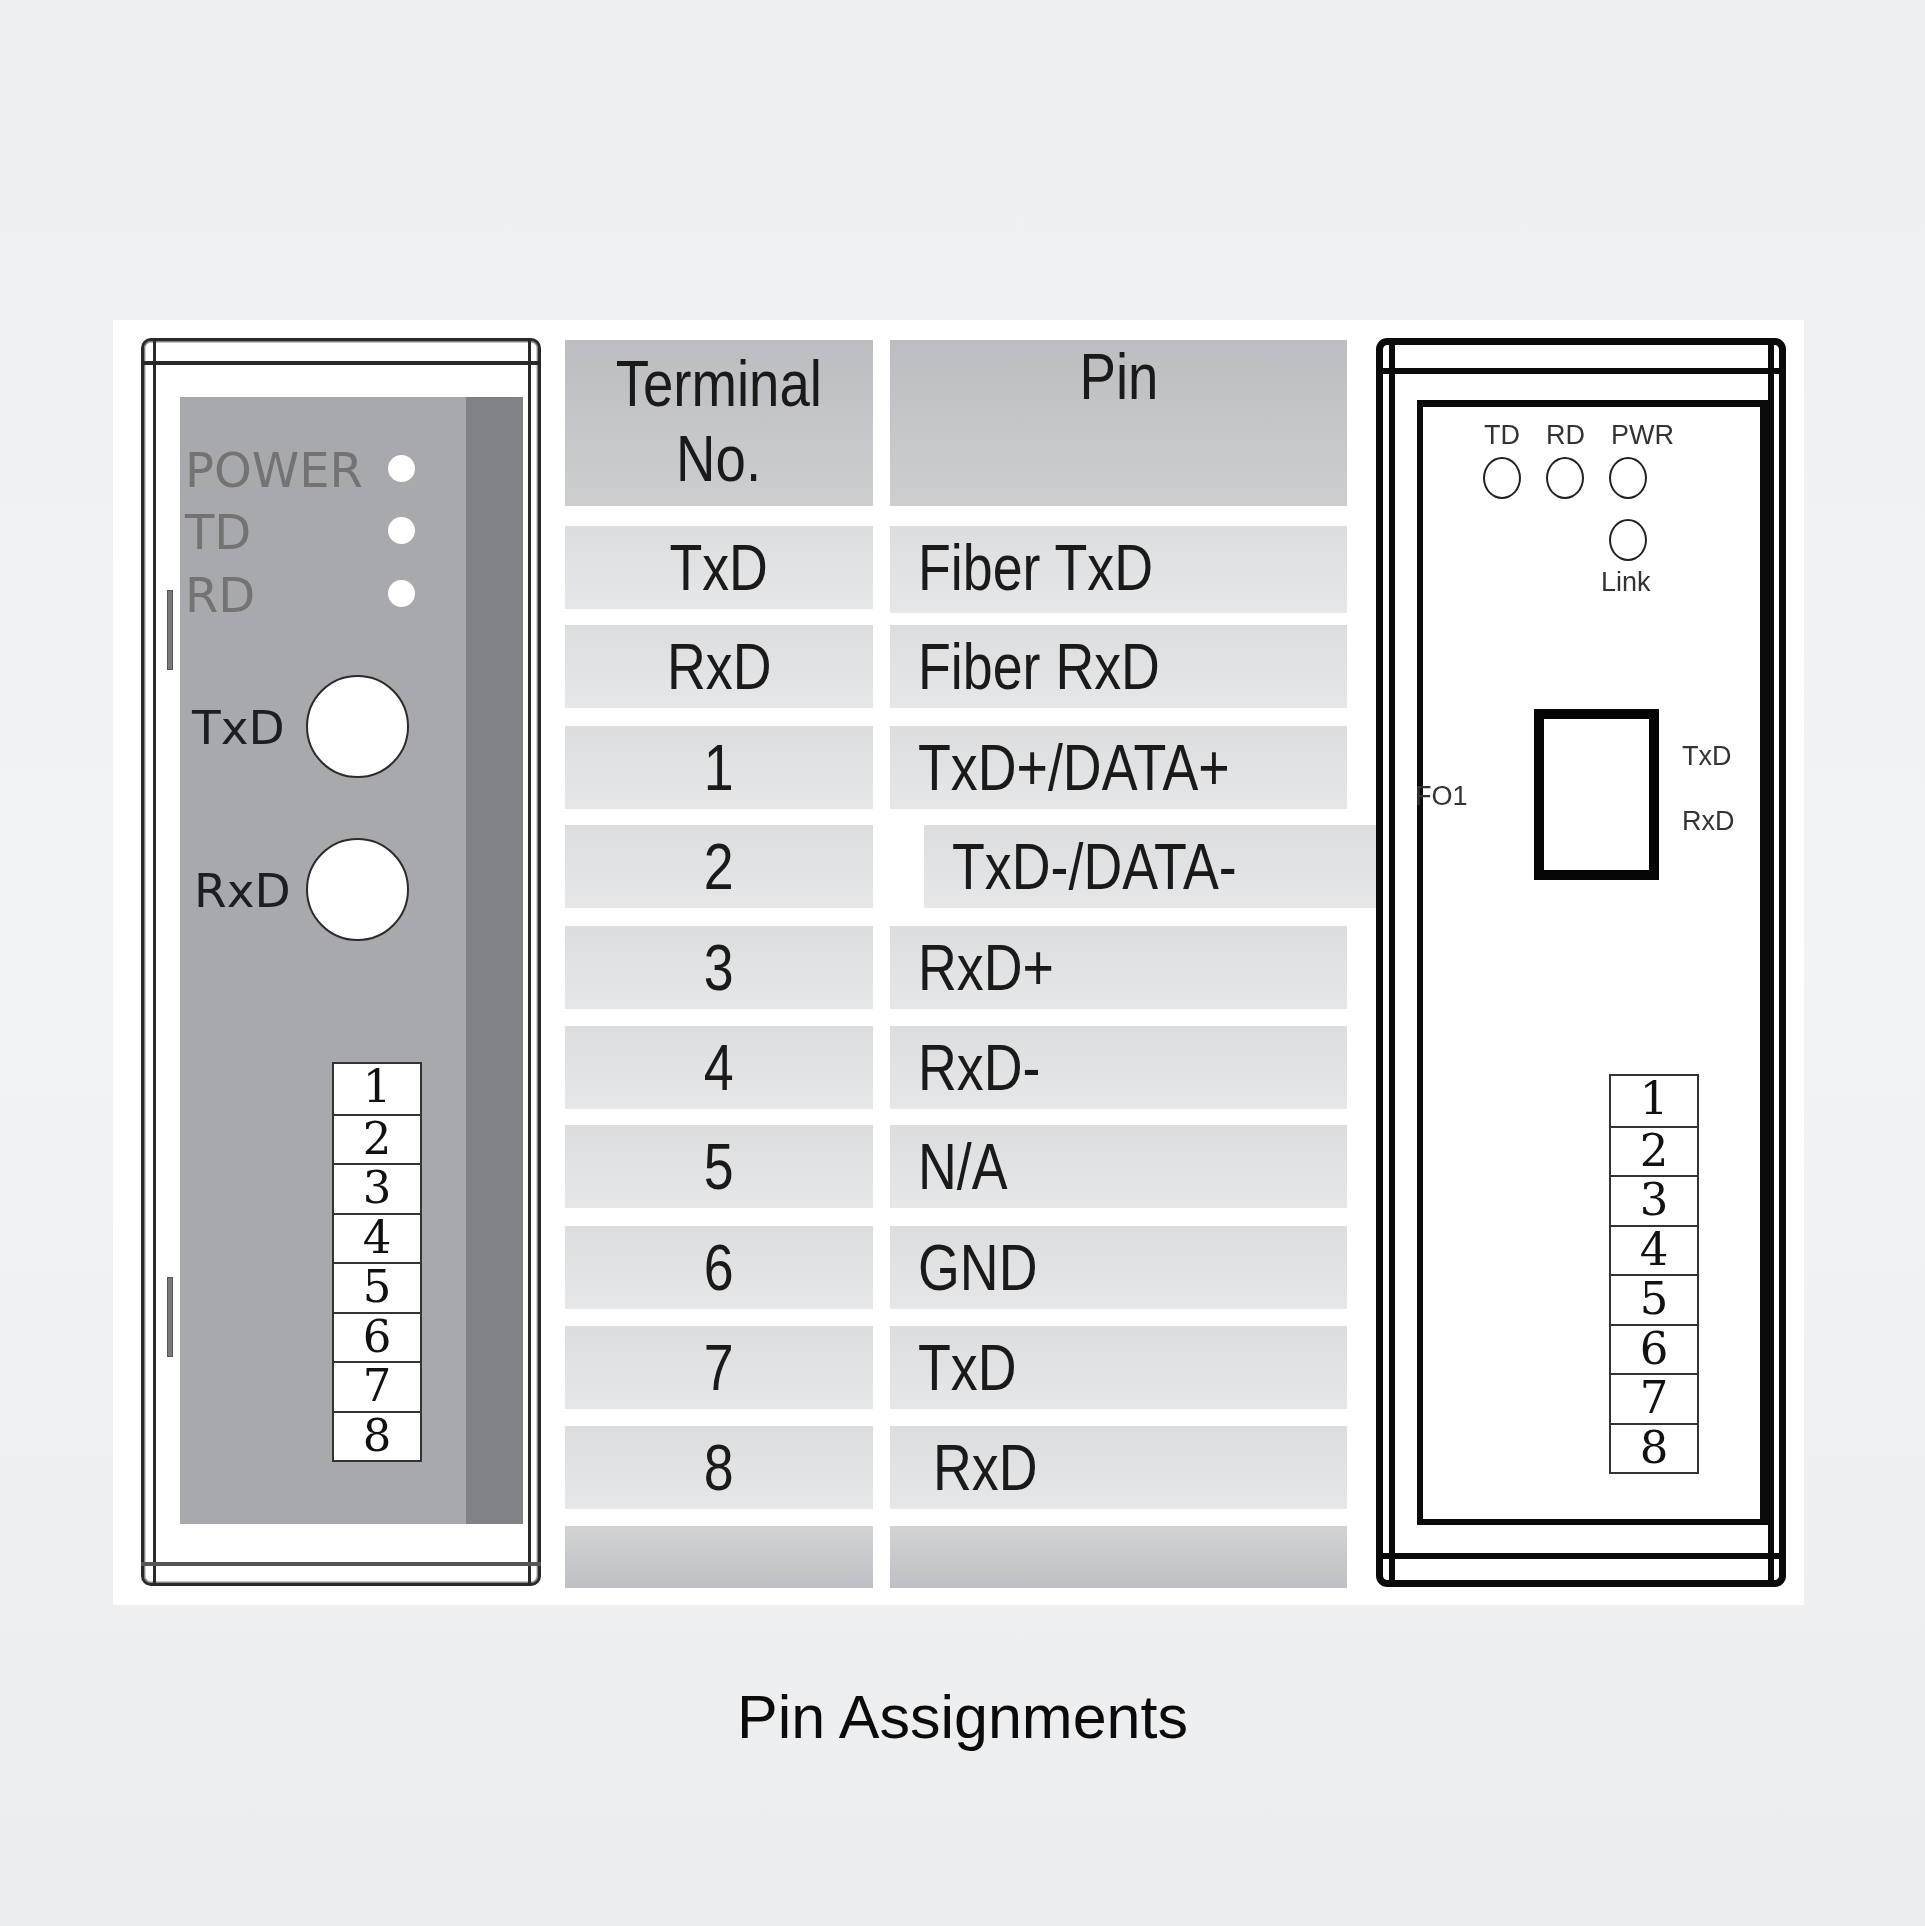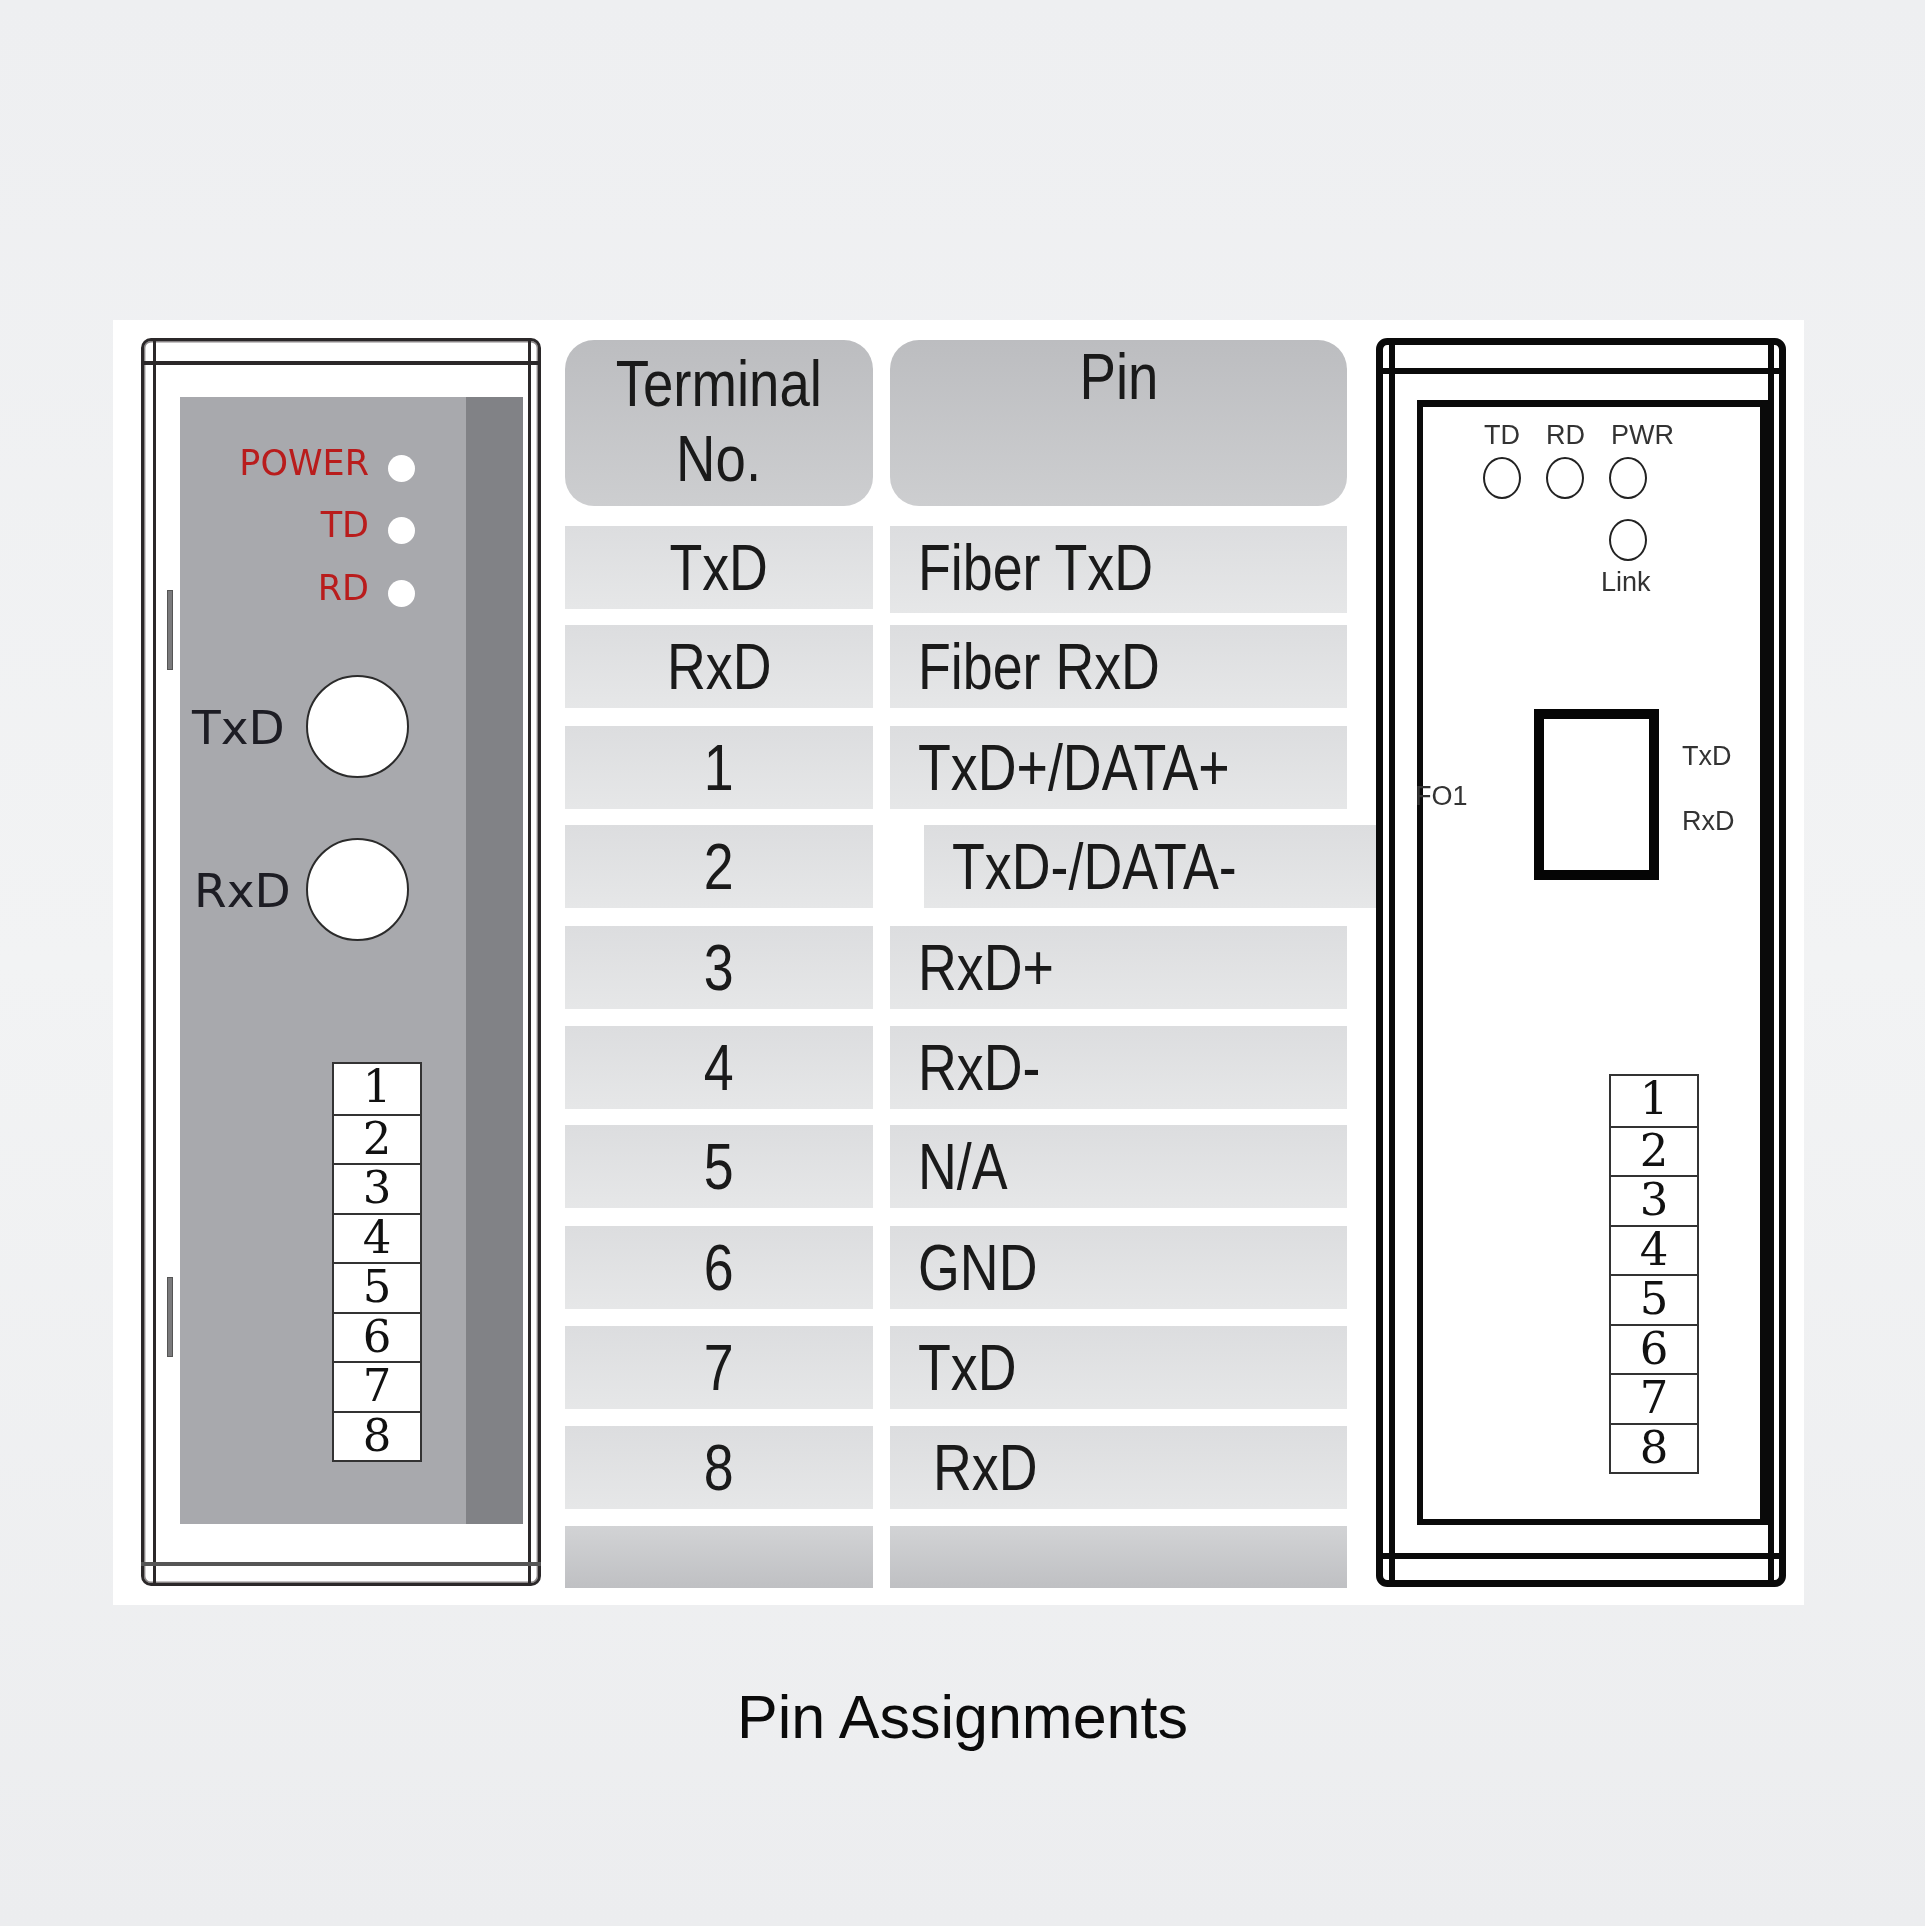--- a/index.html
+++ b/index.html
@@ -12,30 +12,30 @@
   .card { left:113px; top:320px; width:1691px; height:1285px; background:#fff; }
 
   
   .ldev-outer { left:141px; top:338px; width:400px; height:1248px; border:3.5px solid #2b2829; border-radius:10px; box-shadow: 0 0 0 1.4px #8a8687 inset; }
   .ldev-inner { left:153px; top:338px; width:378px; height:1248px; border-left:3.5px solid #2b2829; border-right:3.5px solid #2b2829; }
   .ldev-hline-top { left:141px; top:361px; width:400px; height:3.5px; background:#2b2829; }
   .ldev-hline-bot { left:141px; top:1562px; width:400px; height:3.5px; background:#555; }
   .handle { width:5.7px; background:#7a7a7c; border:0.7px solid #555; }
   .lpanel { left:180px; top:397px; width:343px; height:1127px; background:#a8a9ad; }
   .lstripe { left:466px; top:397px; width:57px; height:1127px; background:#818286; }
-  .led-label { color:#b91c1c; font-size:35px; font-family:"DejaVu Sans", sans-serif; text-align:right; width:184px; line-height:1; }
+  .led-label { color:#737373; font-size:48px; font-family:"DejaVu Sans", sans-serif; width:184px; line-height:1; }
   .led-dot { width:27px; height:27px; border-radius:50%; background:#fff; }
   .conn { width:103px; height:103px; border-radius:50%; background:#fff; border:2.8px solid #2b2b2b; }
   .conn-label { color:#1d1d24; font-size:47px; line-height:1; }
   .tblock { border:2.8px solid #333; background:#fff; }
   .tcell { position:absolute; left:0; right:0; border-top:2.8px solid #333; text-align:center; color:#111; font-family:"DejaVu Serif", serif; line-height:1; }
   .tcell:first-child { border-top:none; }
 
   
-  .th { background: linear-gradient(180deg, #bcbdc0 0%, #cdced0 100%); border-radius: 29px; }
+  .th { background: linear-gradient(180deg, #bcbdc0 0%, #cdced0 100%); }
   .td { background: linear-gradient(180deg, #dcdddf 0%, #e6e7e8 100%); }
   .tf { background: linear-gradient(180deg, #d2d3d5 0%, #bfc0c3 100%); }
   .cell-text { position:absolute; color:#1a1a1a; font-family:"Liberation Sans", sans-serif; line-height:1; white-space:nowrap; }
   .hdr-text { position:absolute; left:0; right:0; text-align:center; color:#1a1a1a; font-family:"Liberation Sans", sans-serif; font-size:65px; line-height:76px; }
   .narrow { display:inline-block; transform:scaleX(0.84); }
 
   
   .rdev-outer { left:1376px; top:338px; width:410px; height:1249px; border:7.8px solid #0a0a0a; border-radius:11.3px; }
   .rdev-inner-l { left:1389px; top:338px; width:5.7px; height:1249px; background:#0a0a0a; }
   .rdev-hline-top { left:1376px; top:368px; width:410px; height:5.7px; background:#0a0a0a; }

